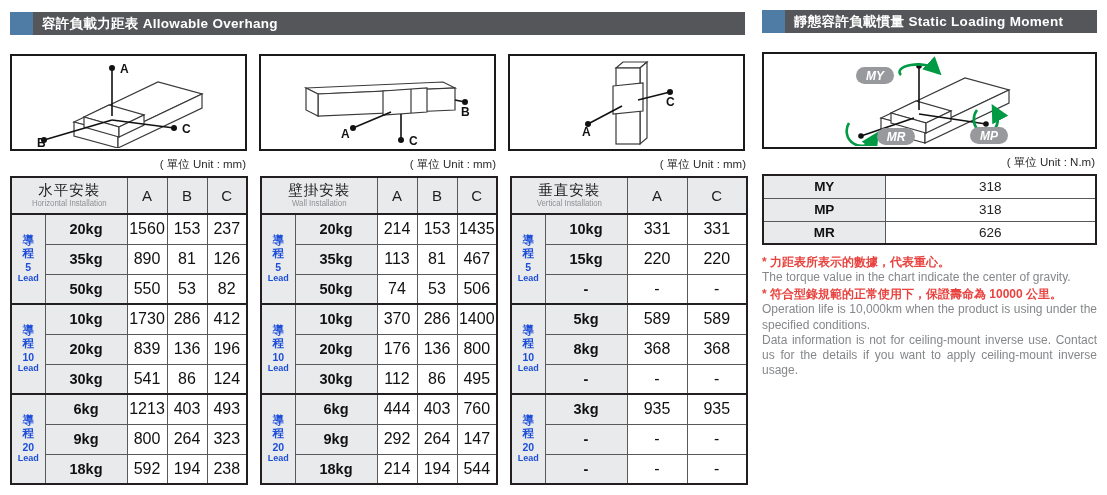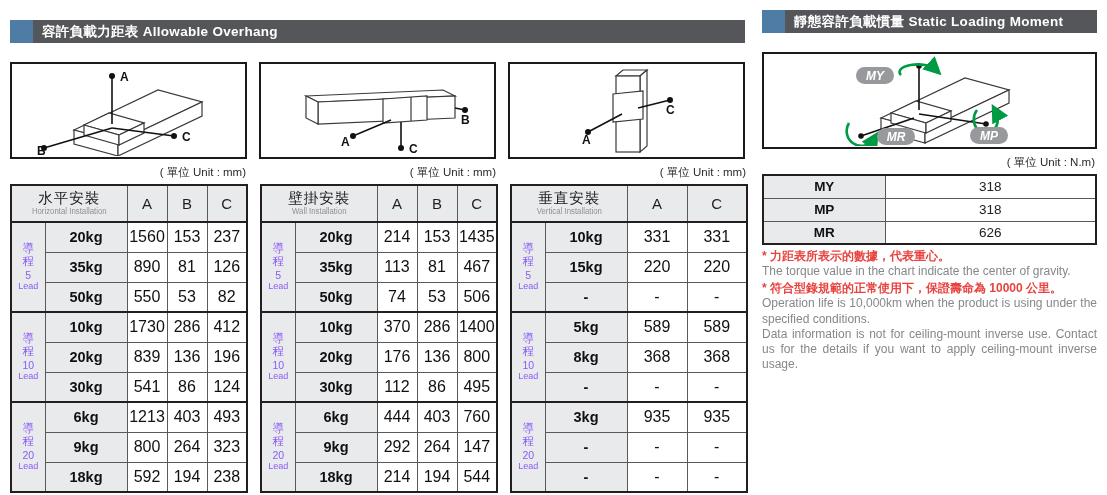--- a/index.html
+++ b/index.html
@@ -3,21 +3,21 @@
 <meta charset="utf-8">
 <style>
   :root{
     --accent-blue:#4e7ca4; --header-bar:#55565a; --table-header-bg:#e8eaec;
     --note-red:#e8433f; --note-gray:#85878a; --arrow-green:#009a44;
     --badge-gray:#97999c; --border-dark:#231f20;
   }
   *{box-sizing:border-box; margin:0; padding:0;}
   body{font-family:"Liberation Sans","DejaVu Sans",sans-serif; background:#fff;}
   .page{position:relative; width:1107px; height:495px; background:#fff; overflow:hidden;}
-  .left-col{position:absolute; left:10px; top:20px; width:735px;}
+  .left-col{position:absolute; left:10px; top:12px; width:735px;}
   .right-col{position:absolute; left:762px; top:10px; width:335px;}
 
   .section-header{display:flex; align-items:stretch; height:23px; background:var(--header-bar);}
   .accent-sq{width:23px; background:var(--accent-blue); flex:0 0 23px;}
   .hdr-text{color:#fff; font-weight:700; font-size:13.5px; line-height:23px; margin-left:9px; letter-spacing:.3px; white-space:nowrap;}
 
   .diagram-row{display:flex; gap:12px; margin-top:19px;}
   .diagram-box{width:237px; height:97px; border:2.5px solid #1a1a1a; background:#fff;}
   .diagram-box.wide{width:335px;}
   .diagram-box svg{display:block;}
@@ -30,34 +30,34 @@
   .oh-table{width:237px; border:2px solid var(--border-dark);}
   .oh-table th,.oh-table td{border:1px solid #58595b; text-align:center; vertical-align:middle; padding:0;}
   .oh-table thead tr{height:37px; border-bottom:2px solid var(--border-dark);}
   .oh-table tbody tr{height:30px;}
   .oh-table tr.group-first th,.oh-table tr.group-first td{border-top:2px solid var(--border-dark);}
   .oh-table thead th{background:var(--table-header-bg);}
   .name-th{padding:1px 0;}
   .name-zh{font-size:14.5px; font-weight:400; color:#1a1a1a; letter-spacing:1px; line-height:1.15;}
   .name-en{font-size:8.5px; color:#8f9193; line-height:1.1; transform:scaleX(.92); font-weight:400;}
   .col-th{font-size:15px; font-weight:400; color:#1f1f1f;}
-  .lead-th{background:var(--table-header-bg); font-weight:400; color:#8b5cf6;}
+  .lead-th{background:var(--table-header-bg); font-weight:700; color:#1d4ed8;}
   .lead-zh{display:block; width:1.05em; margin:0 auto; word-break:break-all; line-height:1.15; font-size:11.5px;}
   .lead-num{display:block; font-size:10.5px; line-height:1.2;}
   .lead-en{display:block; font-size:9px; line-height:1.2;}
   .load-th{background:var(--table-header-bg); font-size:14.5px; font-weight:700; color:#111;}
   .val-td{background:#fff; font-size:16px; font-weight:400; color:#111;}
 
   .moment-table{width:335px; border:2px solid var(--border-dark); margin-top:2px;}
   .moment-table tr{height:23px;}
   .moment-table th,.moment-table td{border:1px solid #58595b; text-align:center; vertical-align:middle;}
   .m-label{width:122px; background:var(--table-header-bg); font-weight:700; font-size:13.5px; color:#111;}
   .m-val{background:#fff; font-size:13.5px; font-weight:400; color:#222;}
 
-  .notes{margin-top:3px;}
+  .notes{margin-top:9px;}
   .note-zh{color:var(--note-red); font-weight:700; font-size:12px; line-height:1.35; margin-top:1px;}
   .note-en{color:var(--note-gray); font-size:12px; line-height:1.26; text-align:justify;}
 
   svg text{font-family:"Liberation Sans","DejaVu Sans",sans-serif;}
   .axis-label{font-size:12px; font-weight:700; fill:#111;}
   .badge-text{font-size:12px; font-weight:700; font-style:italic; fill:#fff;}
   .wire{fill:#fff; stroke:#3a3a3a; stroke-width:1.2;}
   .axis{stroke:#111; stroke-width:1.6;}
   .garc{fill:none; stroke:var(--arrow-green); stroke-width:2.6;}
 </style>

